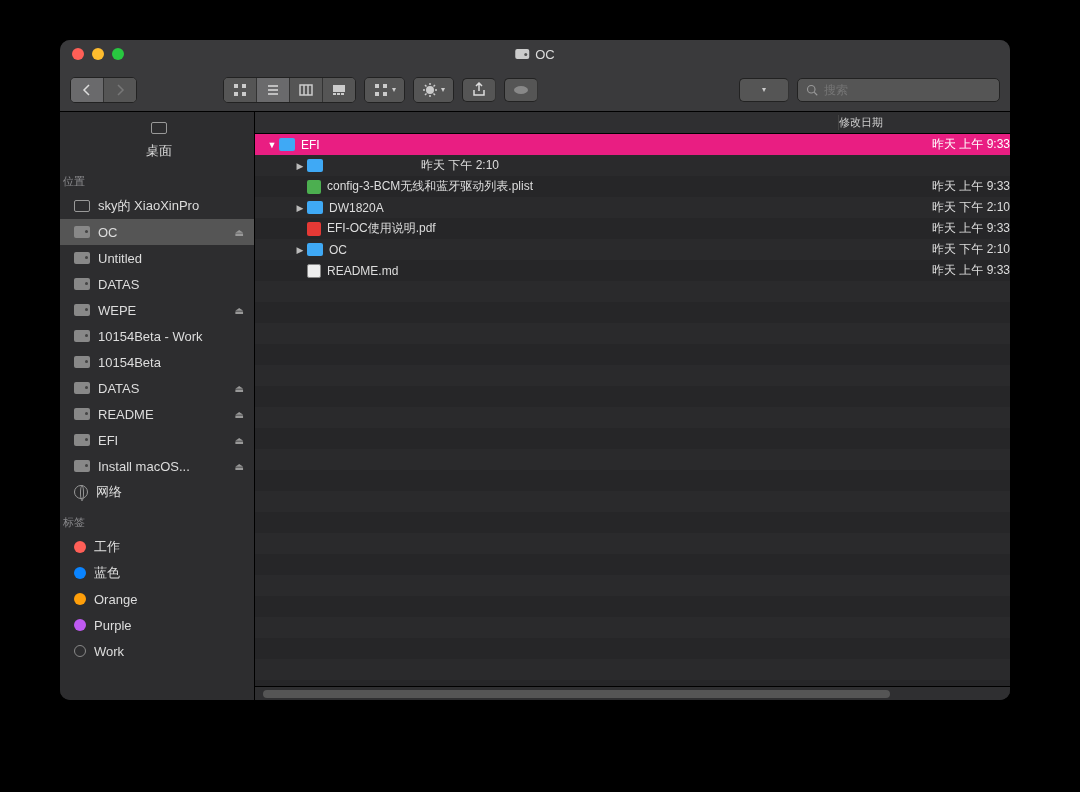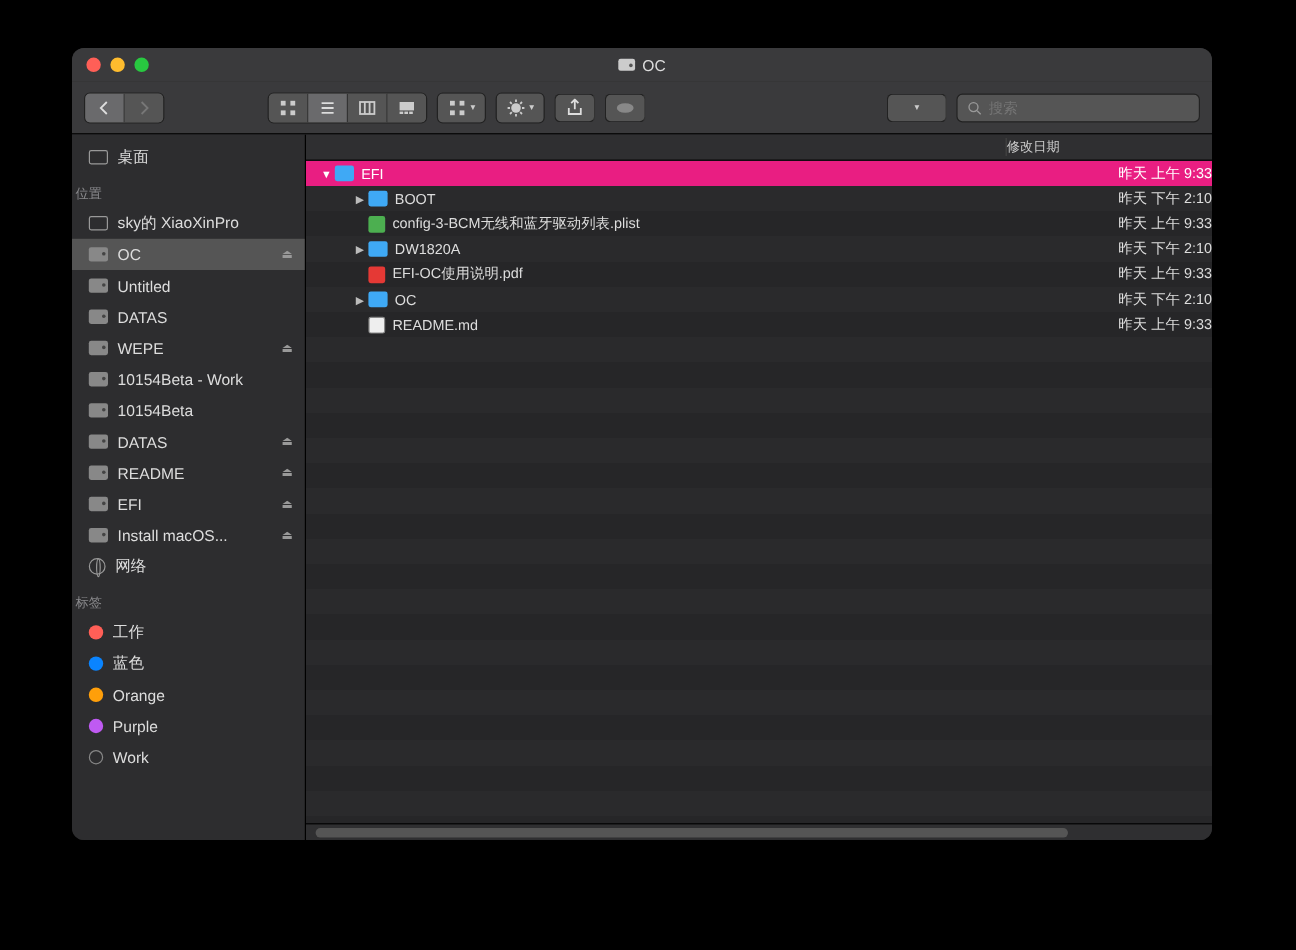--- a/index.html
+++ b/index.html
@@ -43,21 +43,21 @@
     border:1px solid #222;
   }
   .search-box input{background:transparent;border:none;outline:none;color:#84cc16;font-size:12px;flex:1;}
 
   .body { flex:1; display:flex; overflow:hidden; }
 
   .sidebar {
     width: 195px; background: #2d2d2f; overflow-y:auto; padding-top:6px;
     border-right:1px solid #000; flex-shrink:0;
   }
-  .fav-top{ padding:4px 10px 4px 14px; display:flex; align-items:center; gap:8px; color:#ddd; font-size:13px;}
+  .fav-top{ padding:4px 10px 4px 14px; display:flex; align-items:center; gap:8px; color:#ddd; font-size:13px;flex-direction:column;}
   .sb-heading{ color:#8a8a8d; font-size:11px; padding:10px 0 4px 3px; }
   .sb-item{
     height:26px; display:flex; align-items:center; gap:8px; padding:0 10px 0 14px;
     color:#ddd; font-size:13px; cursor:pointer; position:relative;
   }
   .sb-item.selected{ background:#555; }
   .sb-eject{ margin-left:auto; color:#999; font-size:10px; }
   .sb-drive{width:16px;height:12px;background:#888;border-radius:2px;position:relative;flex-shrink:0;}
   .sb-drive::after{content:"";position:absolute;right:2px;top:4px;width:3px;height:3px;background:#444;border-radius:50%;}
   .sb-desktop{width:16px;height:12px;border:1.5px solid #999;border-radius:2px;flex-shrink:0;}
@@ -317,21 +317,20 @@
               <span class="indent" style="width:10px"></span>
               <span class="disclosure">▼</span>
               <span class="row-icon ic-folder"></span>
               <span class="row-name">EFI</span>
               <span class="row-date">昨天 上午 9:33</span>
             </div>
             <div class="row">
               <span class="indent" style="width:38px"></span>
               <span class="disclosure">▶</span>
               <span class="row-icon ic-folder"></span>
-              <span class="row-name">BOOT</span>
               <span class="row-date">昨天 下午 2:10</span>
             </div>
             <div class="row">
               <span class="indent" style="width:38px"></span>
               <span class="disclosure"></span>
               <span class="row-icon ic-plist"></span>
               <span class="row-name">config-3-BCM无线和蓝牙驱动列表.plist</span>
               <span class="row-date">昨天 上午 9:33</span>
             </div>
             <div class="row">

